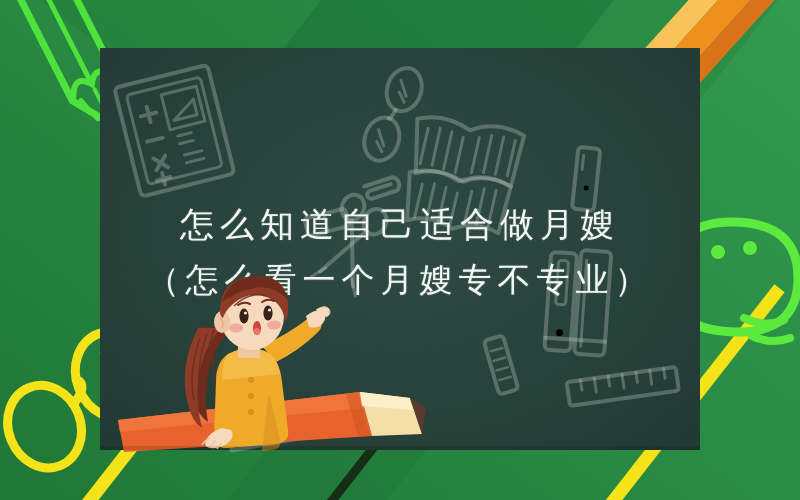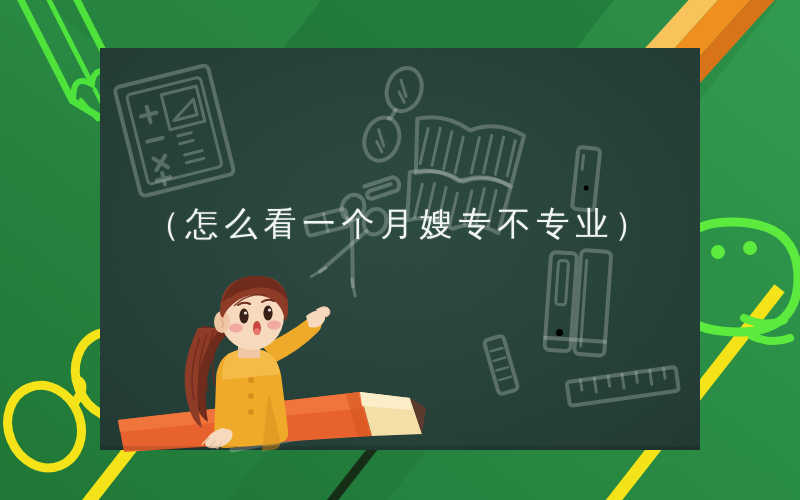--- a/index.html
+++ b/index.html
@@ -317,20 +317,21 @@
     <div class="chalk" id="d-ruler">
       <svg width="130" height="60" viewBox="0 0 130 60">
         <g transform="rotate(-8 65 30)" stroke-width="4">
           <rect x="8" y="16" width="110" height="24" rx="3"></rect>
           <path d="M22 16 v10 M36 16 v14 M50 16 v10 M64 16 v14 M78 16 v10 M92 16 v14 M106 16 v10" stroke-width="3"></path>
         </g>
       </svg>
     </div>
 
     <div class="title" style="left:0;top:148px;width:600px;">
+      <span class="line line1">怎么知道自己适合做月嫂</span>
       <span class="line line2">（怎么看一个月嫂专不专业）</span>
     </div>
 
     <div id="girl" style="left:10px;top:220px;">
       <svg width="340" height="190" viewBox="0 0 340 190">
 
         <g>
           <path d="M8 152 L250 124 L262 168 L14 184 Z" fill="#e8622d"></path>
           <path d="M8 152 L250 124 L254 140 L10 164 Z" fill="#f0753c"></path>
           <path d="M250 124 L300 130 L312 166 L262 168 Z" fill="#f5dfa8"></path>

